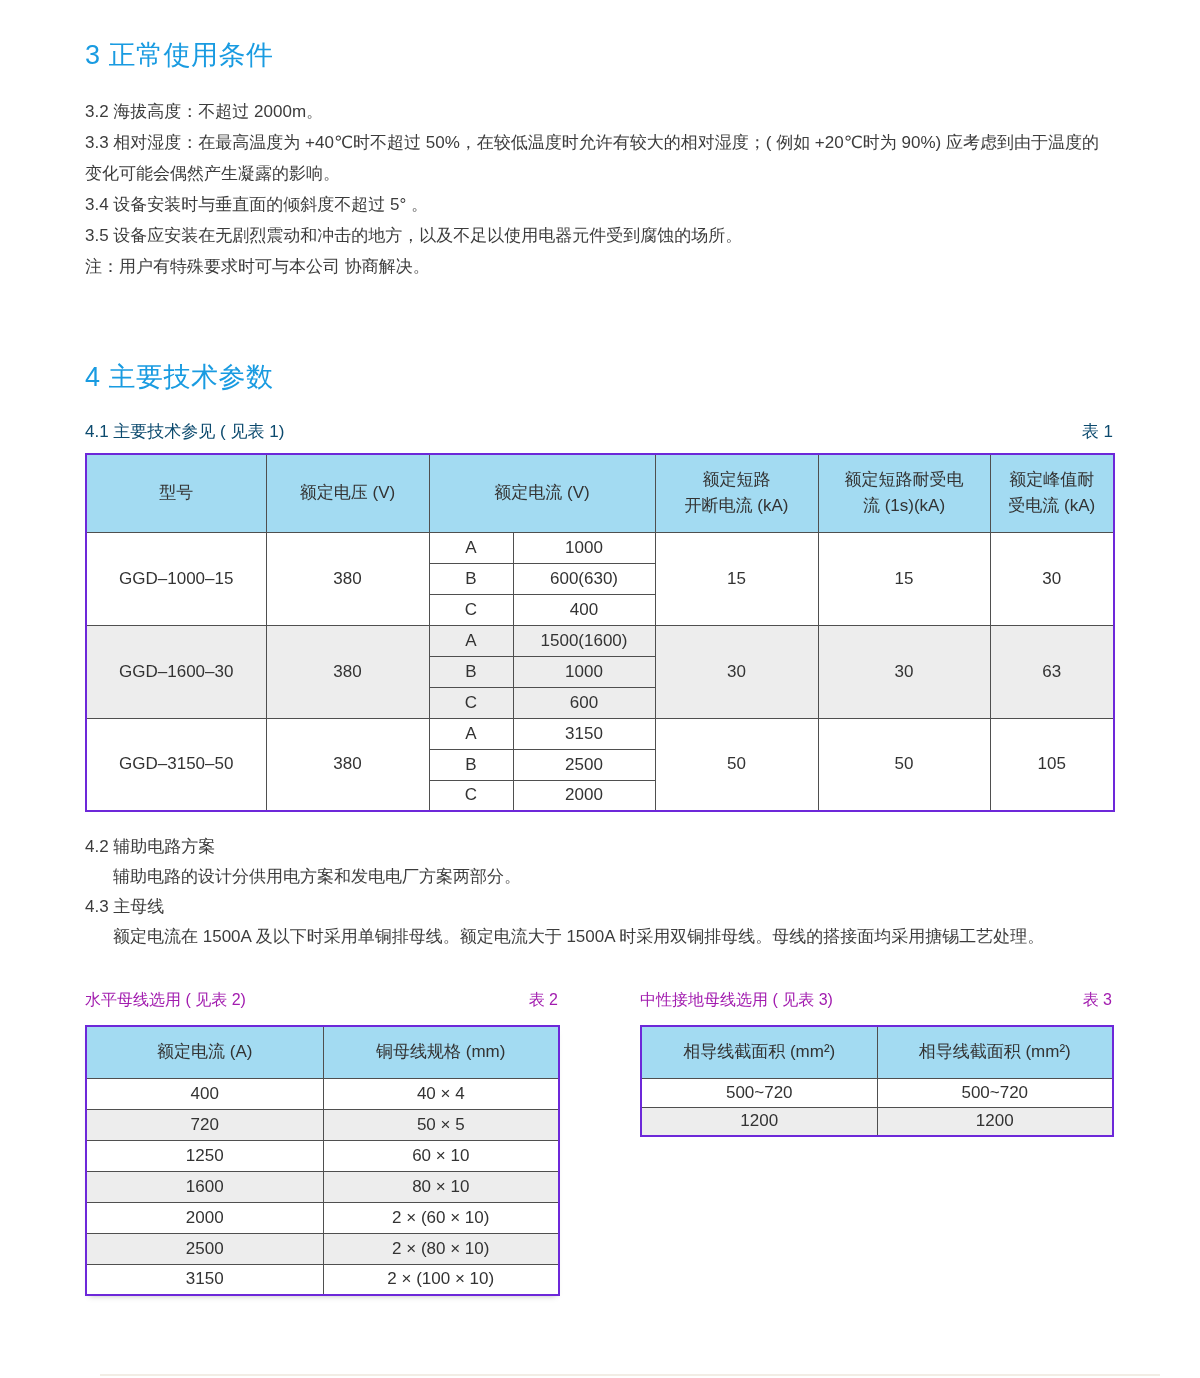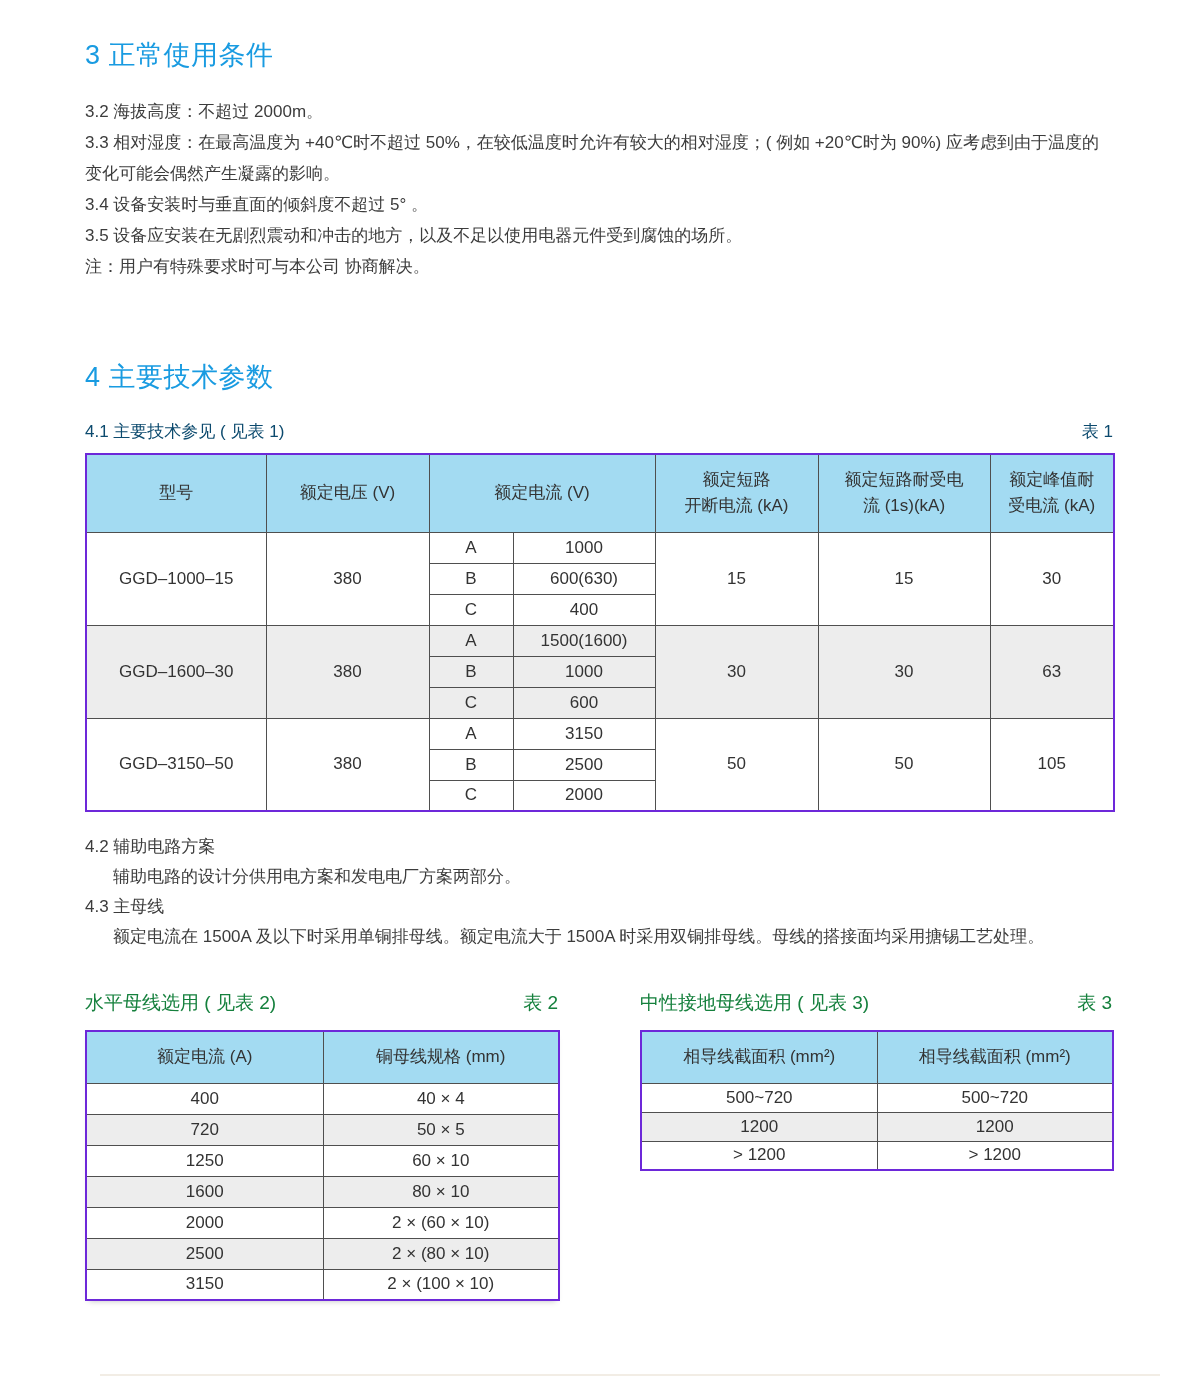--- a/index.html
+++ b/index.html
@@ -49,21 +49,21 @@
   .t1 td { height: 31px; }
   .t1 tr.alt td { background: #ededed; }
 
   .bottom-tables {
     display: flex; align-items: flex-start; gap: 80px;
     margin-top: 38px;
   }
   .tbl-block { display: block; }
   .cap-row {
     display: flex; justify-content: space-between; align-items: flex-end;
-    font-size: 19px; color: #15803d; margin-bottom: 14px;
+    font-size: 16px; color: #a21caf; margin-bottom: 14px;
   }
   .t2 { width: 473px; box-shadow: 0 4px 6px -4px rgba(0,0,0,0.25); }
   .t2 th { height: 52px; }
   .t2 td { height: 31px; }
   .t3 { width: 472px; }
   .t3 th { height: 52px; }
   .t3 td { height: 29px; }
   .t2 tbody tr:nth-child(even) td, .t3 tbody tr:nth-child(even) td { background: #ededed; }
 
   .sub-head { font-size: 17px; line-height: 30px; color: #3c3c3c; }
@@ -252,24 +252,20 @@
           </thead>
           <tbody>
             <tr>
               <td>500~720</td>
               <td>500~720</td>
             </tr>
             <tr>
               <td>1200</td>
               <td>1200</td>
             </tr>
-            <tr>
-              <td>&gt; 1200</td>
-              <td>&gt; 1200</td>
-            </tr>
           </tbody>
         </table>
       </div>
 
     </div>
   </div>
 
   <div class="page-edge-line"></div>
 </div>
 

